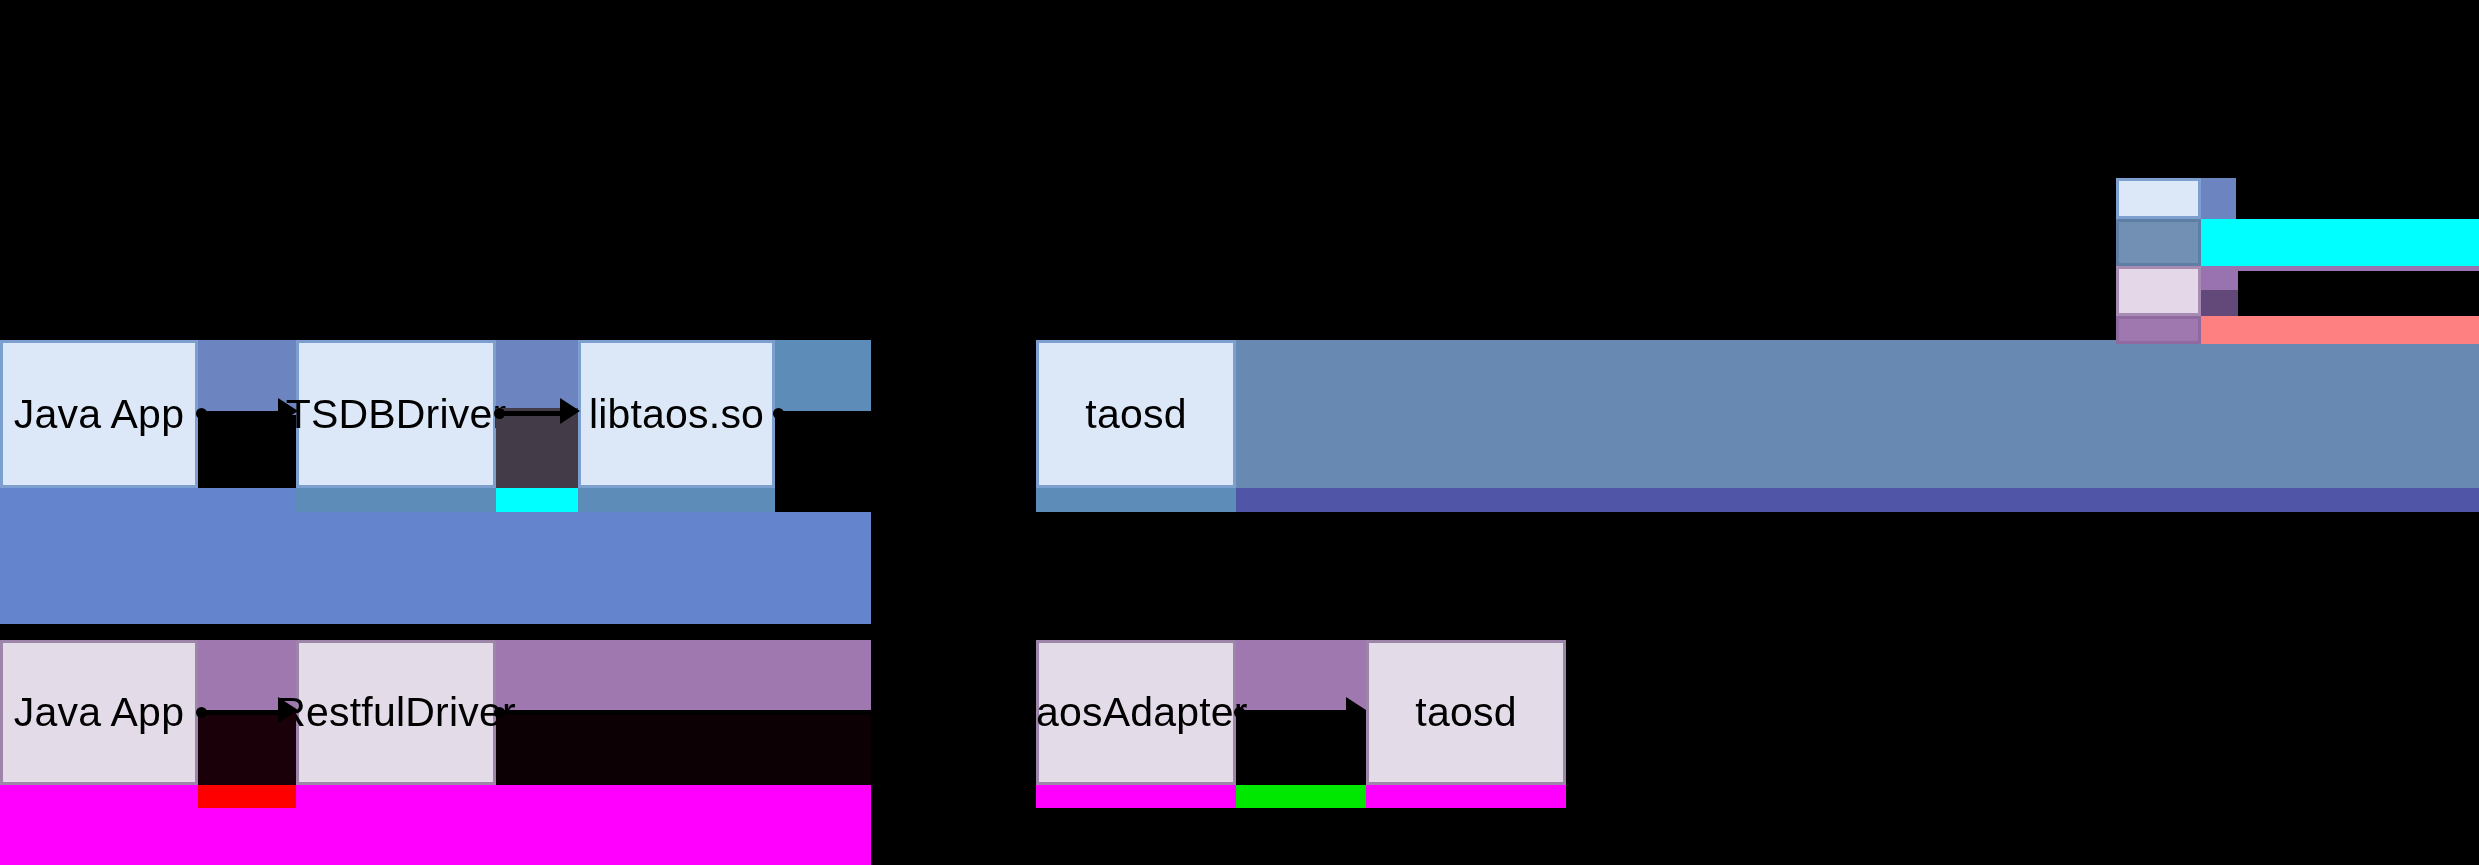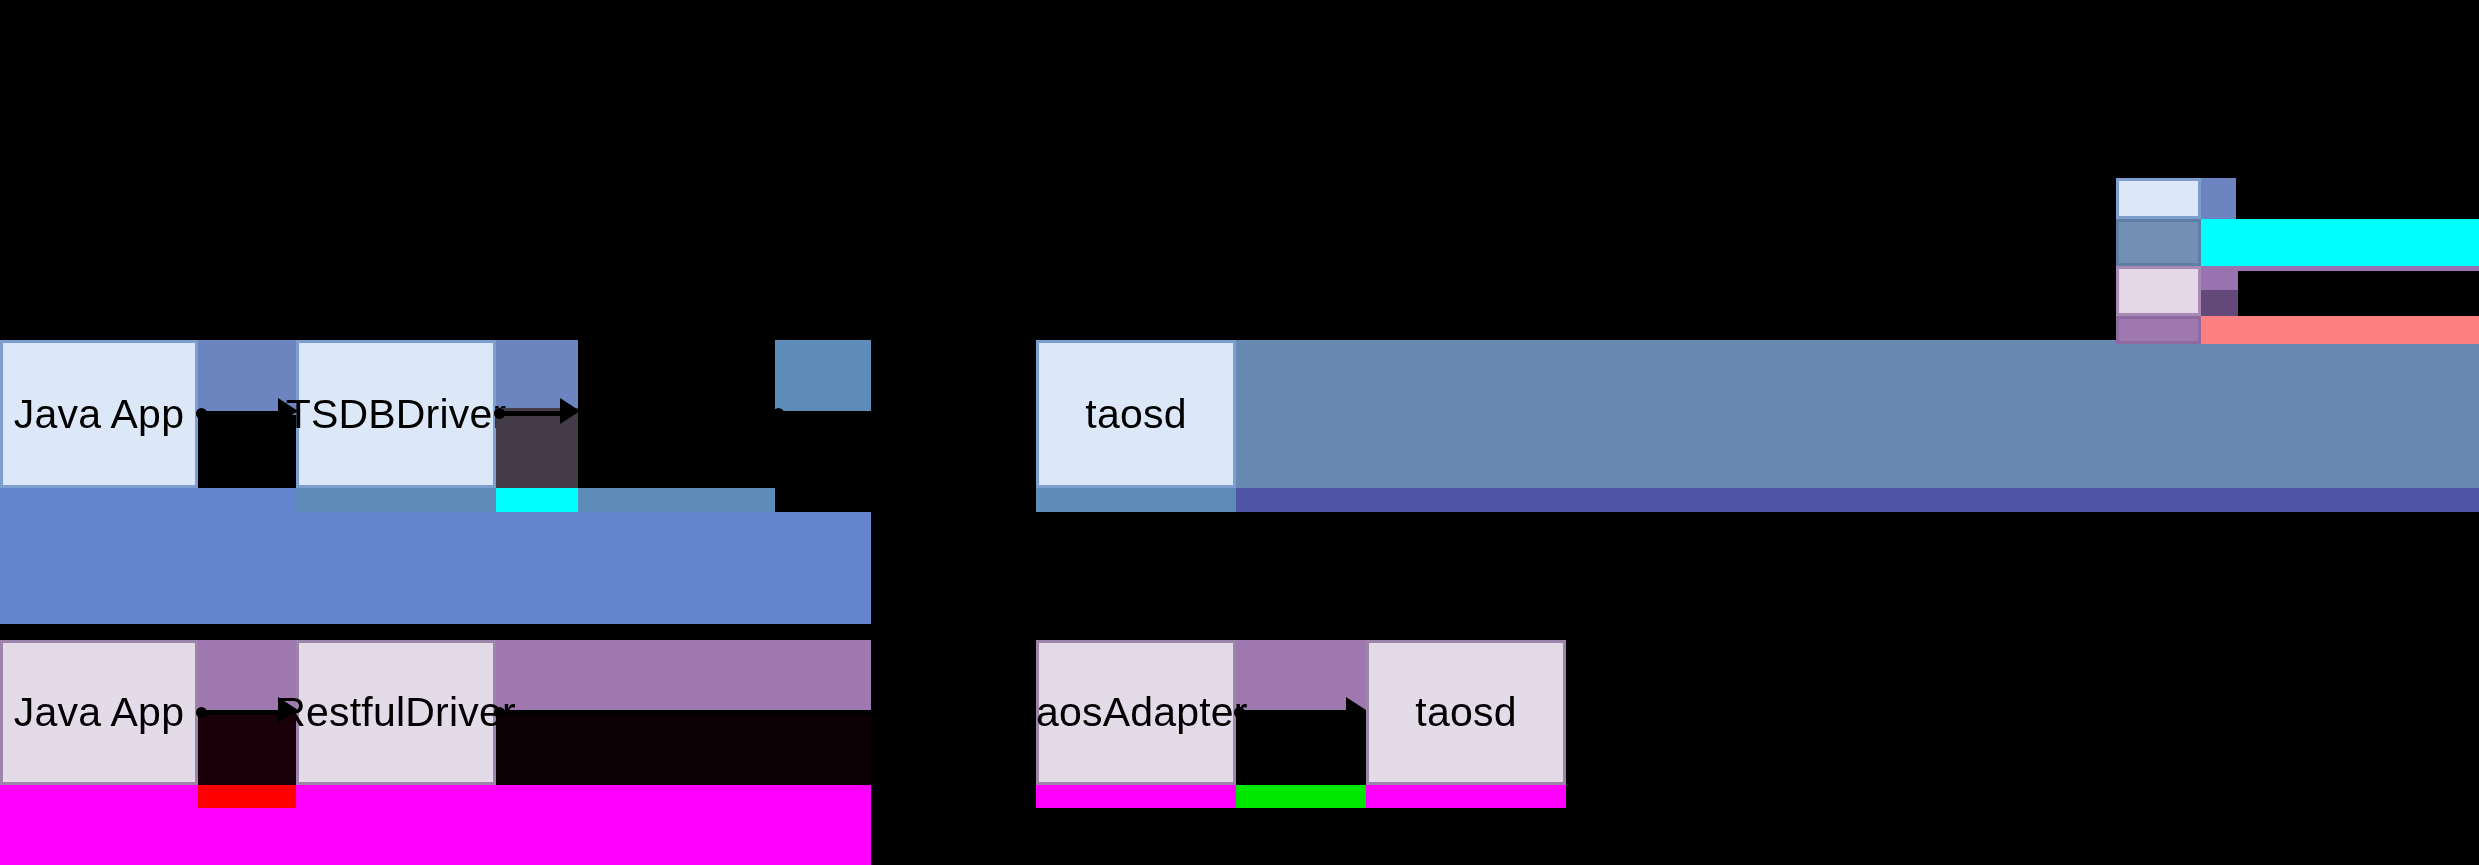--- a/index.html
+++ b/index.html
@@ -83,20 +83,23 @@
   <div class="abs fill" style="left:775px; top:340px; width:96px; height:148px; background:#5d8cb8;"></div>
 
   <div class="abs node node-blue" style="left:0px; top:340px; width:198px; height:148px;">
     <span>Java App</span>
   </div>
 
   <div class="abs node node-blue" style="left:296px; top:340px; width:200px; height:148px;">
     <span>TSDBDriver</span>
   </div>
 
+  <div class="abs node node-blue" style="left:578px; top:340px; width:197px; height:148px;">
+    <span>libtaos.so</span>
+  </div>
 
   <div class="abs fill" style="left:1236px; top:340px; width:1243px; height:148px; background:#6889b2;"></div>
   <div class="abs node node-blue" style="left:1036px; top:340px; width:200px; height:148px;">
     <span>taosd</span>
   </div>
 
   <div class="abs fill" style="left:0px; top:488px; width:296px; height:24px; background:#6584ce;"></div>
   <div class="abs fill" style="left:296px; top:488px; width:200px; height:24px; background:#5d8cb8;"></div>
   <div class="abs fill" style="left:496px; top:488px; width:82px; height:24px; background:#00ffff;"></div>
   <div class="abs fill" style="left:578px; top:488px; width:197px; height:24px; background:#5d8cb8;"></div>

